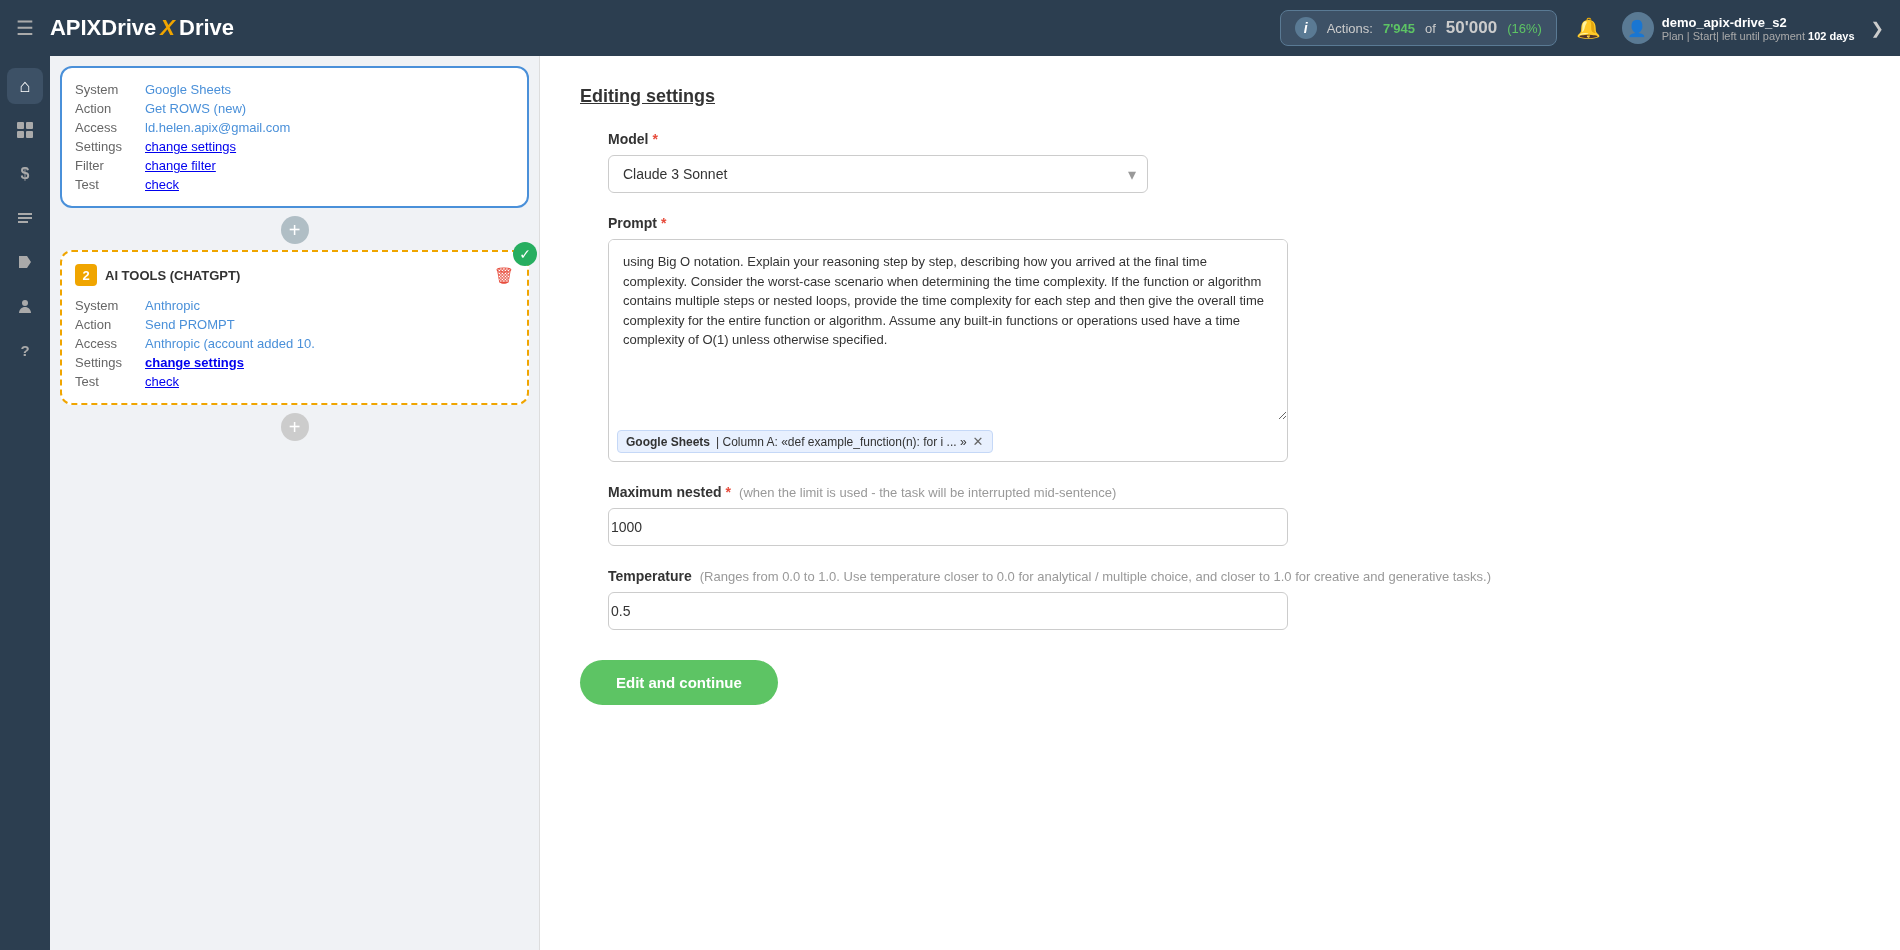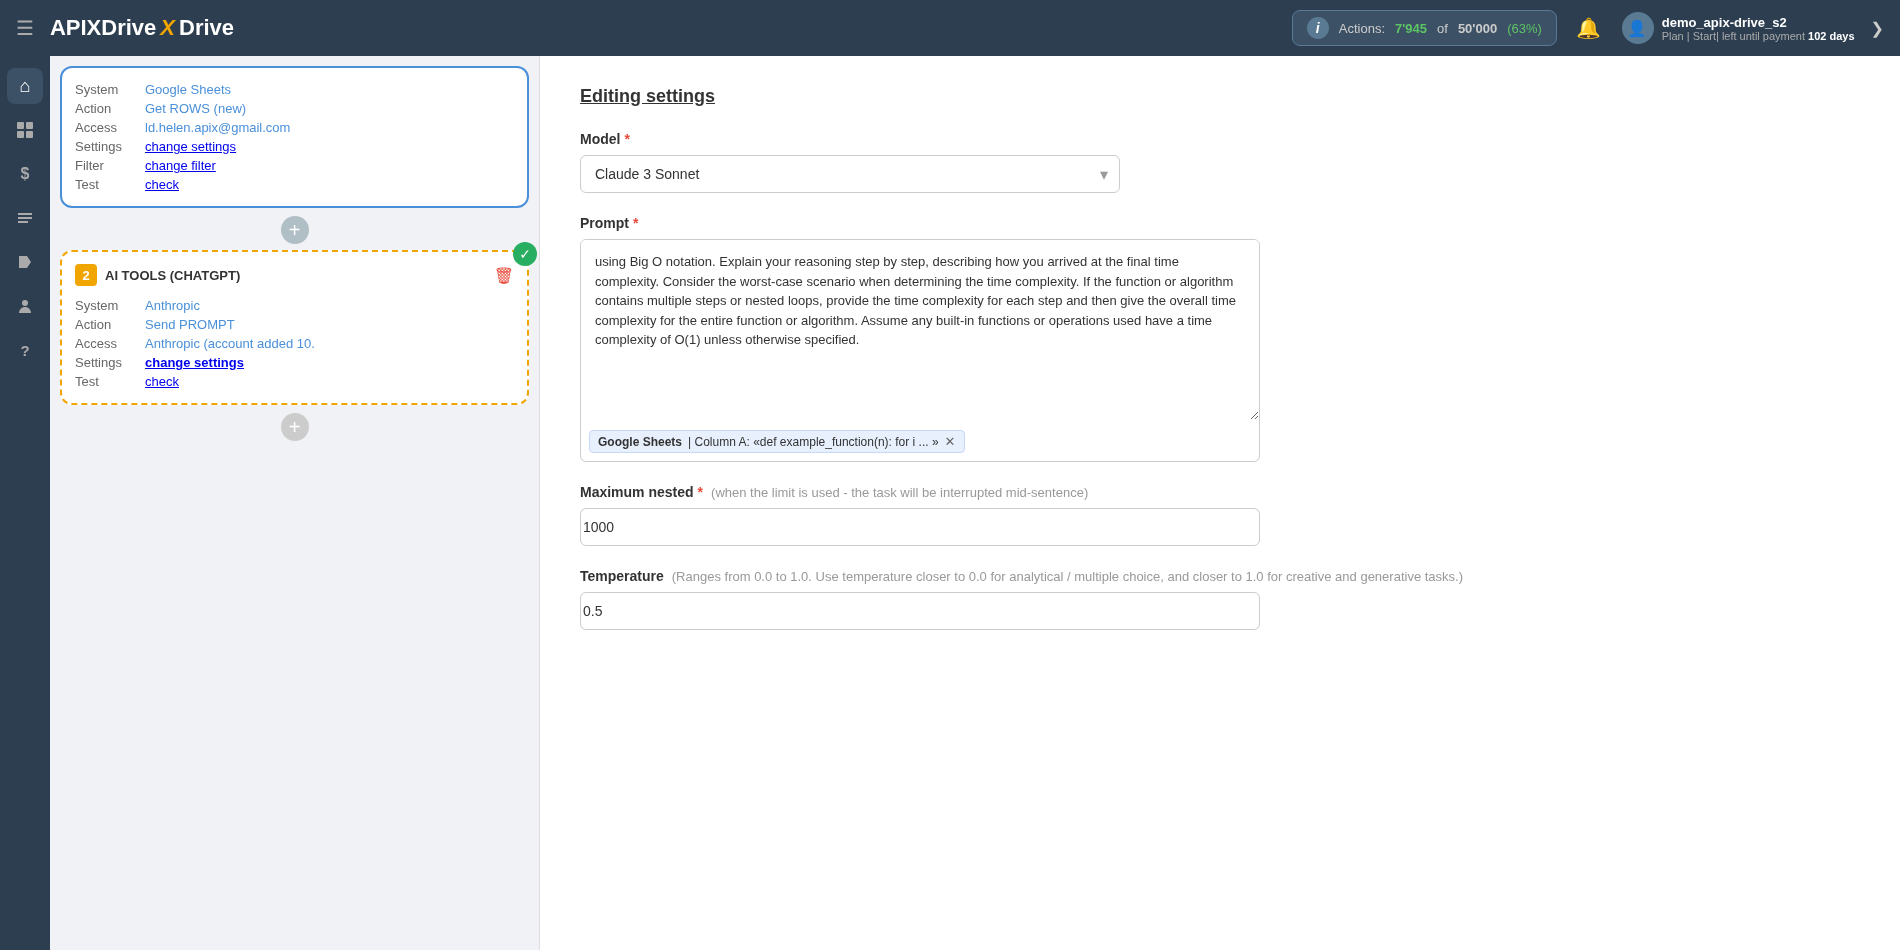--- a/index.html
+++ b/index.html
@@ -33,21 +33,21 @@
     }
     .topnav-actions-badge .info-icon {
       width: 22px; height: 22px; border-radius: 50%;
       background: #5a7a94;
       display: flex; align-items: center; justify-content: center;
       font-style: italic; font-weight: bold; font-size: 14px; color: #fff;
     }
     .actions-label { font-size: 13px; color: #ccc; }
     .actions-count { font-size: 13px; color: #5dc464; font-weight: 600; }
     .actions-of { font-size: 13px; color: #ccc; }
-    .actions-total { font-size: 13px; color: #ccc; font-weight: 600; }
+    .actions-total { font-size: 17px; color: #ccc; font-weight: 600; }
     .actions-pct { font-size: 13px; color: #5dc464; }
     .topnav-bell {
       color: #ccc; font-size: 20px; cursor: pointer; padding: 4px;
     }
     .topnav-user {
       display: flex; align-items: center; gap: 8px; color: #fff;
     }
     .topnav-avatar {
       width: 32px; height: 32px; border-radius: 50%;
       background: #5a7a94;
@@ -159,21 +159,21 @@
     }
 
     .editing-settings-title {
       font-size: 18px;
       font-weight: 600;
       color: #333;
       text-decoration: underline;
       margin-bottom: 24px;
     }
 
-    .form-section { margin-bottom: 22px; }
+    .form-section { margin-bottom: 22px; margin-left: 28px; }
     .form-label {
       font-size: 14px;
       font-weight: 600;
       color: #333;
       margin-bottom: 8px;
       display: flex;
       align-items: center;
       gap: 4px;
     }
     .form-label .required { color: #e74c3c; }
@@ -273,21 +273,21 @@
       <span class="logo-x">X</span>
       <span style="color:#fff;">Drive</span>
   </a>
   <div class="topnav-spacer"></div>
   <div class="topnav-actions-badge">
     <div class="info-icon">i</div>
     <span class="actions-label">Actions:</span>
     <span class="actions-count">7'945</span>
     <span class="actions-of">of</span>
     <span class="actions-total">50'000</span>
-    <span class="actions-pct">(63%)</span>
+    <span class="actions-pct">(16%)</span>
   </div>
   <span class="topnav-bell">🔔</span>
   <div class="topnav-user">
     <div class="topnav-avatar">👤</div>
     <div>
       <div class="topnav-username">demo_apix-drive_s2</div>
       <div class="topnav-plan">
         <span>Plan</span>
         <span>|</span>
         <span>Start</span><span>|</span>
@@ -448,15 +448,16 @@
     
     <div class="form-section">
       <div class="form-label">
         <span>Temperature</span>
         <span class="hint">(Ranges from 0.0 to 1.0. Use temperature closer to 0.0 for analytical / multiple choice, and closer to 1.0 for creative and generative tasks.)</span>
       </div>
       <input type="text" class="form-input" id="temperature-inp" value="0.5" style="">
     </div>
 
     
+    <button class="btn-edit-continue">Edit and continue</button>
 
   </div>
 </div>
 
 </body></html>

